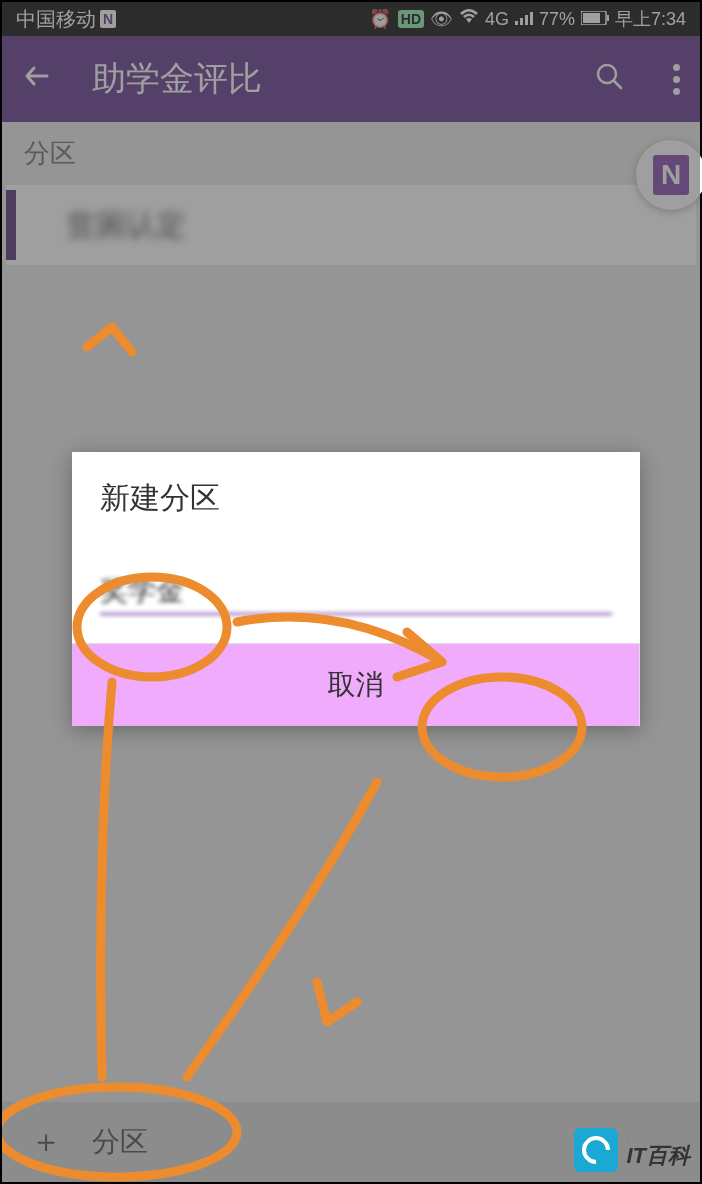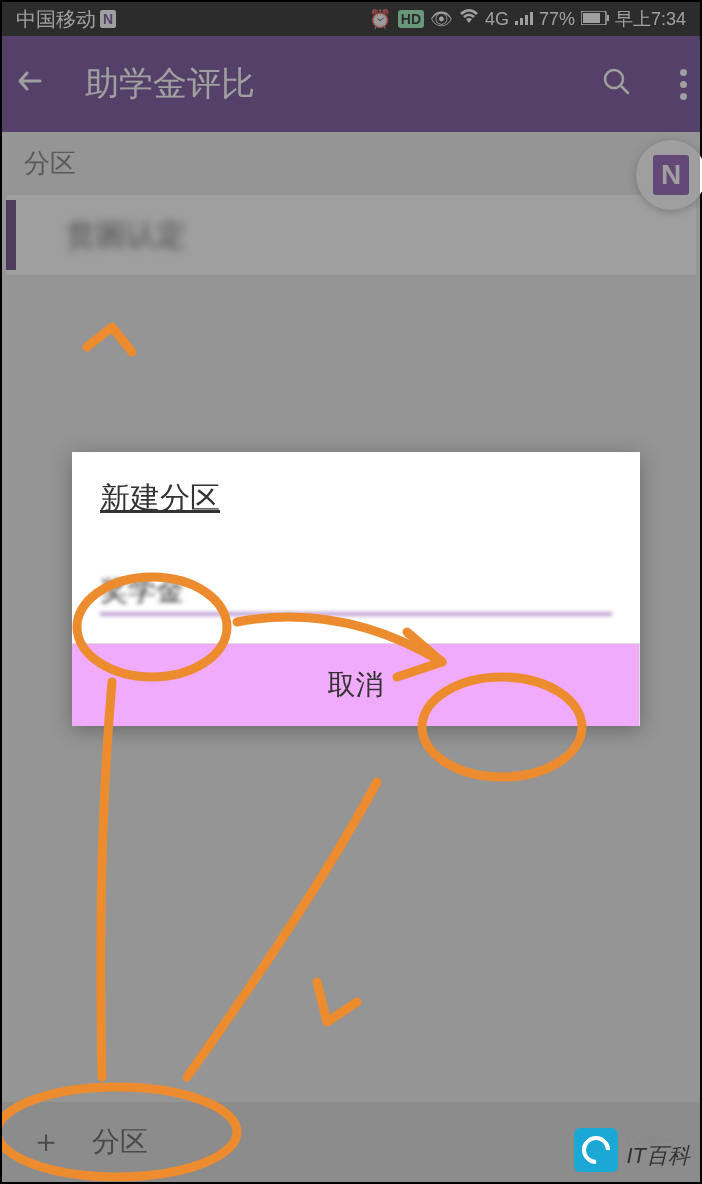--- a/index.html
+++ b/index.html
@@ -6,21 +6,21 @@
 body { width: 702px; height: 1184px; background: #000; position: relative; overflow: hidden; }
 .frame { position: absolute; top: 2px; left: 2px; right: 2px; bottom: 2px; background: #e8e8e8; }
 
 
 .status-bar { height: 34px; background: #000; color: #fff; display: flex; align-items: center; padding: 0 14px; font-size: 20px; }
 .status-left { display: flex; align-items: center; gap: 4px; }
 .status-right { margin-left: auto; display: flex; align-items: center; gap: 6px; font-size: 18px; }
 .onenote-mini { background: #fff; color: #5b2d87; font-weight: bold; font-size: 14px; padding: 1px 3px; border-radius: 2px; display:inline-flex; align-items:center; }
 
 
-.app-bar { height: 96px; background: #5b2d87; display: flex; align-items: center; padding: 0 13px; color: #fff; position: relative; }
+.app-bar { height: 86px; background: #5b2d87; display: flex; align-items: center; padding: 0 20px; color: #fff; position: relative; }
 .back-arrow { font-size: 36px; margin-right: 40px; }
 .app-title { font-size: 34px; font-weight: 400; }
 .app-actions { margin-left: auto; display: flex; align-items: center; gap: 50px; }
 .search-icon { font-size: 30px; }
 .more-icon { display: flex; flex-direction: column; gap: 5px; }
 .more-icon span { width: 7px; height: 7px; background: #fff; border-radius: 50%; }
 
 
 .onenote-fab { position: absolute; right: -6px; top: 138px; width: 70px; height: 70px; background: #fff; border-radius: 50%; display: flex; align-items: center; justify-content: center; box-shadow: 0 2px 8px rgba(0,0,0,0.3); z-index: 5; }
 .onenote-fab-inner { background: #7b3fa8; color: #fff; font-weight: bold; font-size: 28px; padding: 4px 8px; border-radius: 3px; }
@@ -31,40 +31,40 @@
 
 .list-area { background: #fff; margin: 0 4px; min-height: 80px; display: flex; align-items: center; position: relative; }
 .list-indicator { width: 10px; height: 70px; background: #4a2570; position: absolute; left: 0; top: 5px; }
 .list-text { margin-left: 60px; font-size: 30px; color: #333; filter: blur(4px); }
 
 
 .dim { position: absolute; inset: 0; background: rgba(80,80,80,0.55); z-index: 10; }
 
 
 .dialog { position: absolute; left: 70px; right: 60px; top: 450px; background: #fff; z-index: 20; box-shadow: 0 4px 20px rgba(0,0,0,0.3); }
-.dialog-title { padding: 26px 28px 20px; font-size: 30px; color: #333; text-decoration: underline; }
+.dialog-title { padding: 26px 28px 20px; font-size: 30px; color: #333; }
 .dialog-input-wrap { padding: 30px 28px 28px; }
 .dialog-input { width: 100%; border: none; border-bottom: 2px solid #7b3fa8; font-size: 28px; padding: 6px 0; outline: none; color: #333; }
 .dialog-input::placeholder { color: #999; }
 .dialog-buttons { display: flex; border-top: 1px solid #ddd; }
 .dialog-btn { flex: 1; padding: 22px 0; text-align: center; font-size: 28px; color: #333; background: #f0abfc; border: none; cursor: pointer; }
 .dialog-btn:first-child { border-right: 1px solid #ddd; }
 
 
 .bottom-bar { position: absolute; bottom: 0; left: 0; right: 0; height: 80px; background: #d4d4d4; display: flex; align-items: center; padding: 0 28px; z-index: 3; }
 .plus-icon { font-size: 32px; color: #444; margin-right: 30px; font-weight: 300; }
 .bottom-text { font-size: 28px; color: #444; }
 
 
 .watermark { position: absolute; right: 10px; bottom: 10px; z-index: 30; display: flex; align-items: center; gap: 8px; }
 .wm-icon { width: 44px; height: 44px; background: #1ba8d4; border-radius: 6px; display:flex; align-items:center; justify-content:center; }
 .wm-icon::before { content:""; width:20px; height:20px; border:4px solid #fff; border-radius:50%; border-right-color:transparent; transform:rotate(45deg); }
 .wm-text { display:flex; flex-direction:column; line-height:1; }
 .wm-small { font-size: 11px; color: #888; }
-.wm-big { font-size: 22px; font-weight: normal; color: #333; font-style: italic; }
+.wm-big { font-size: 22px; font-weight: bold; color: #333; font-style: italic; }
 
 
 .annot { position: absolute; z-index: 25; pointer-events: none; }
 </style>
 </head>
 <body>
 
 <div class="frame">
 
   <div class="status-bar">

